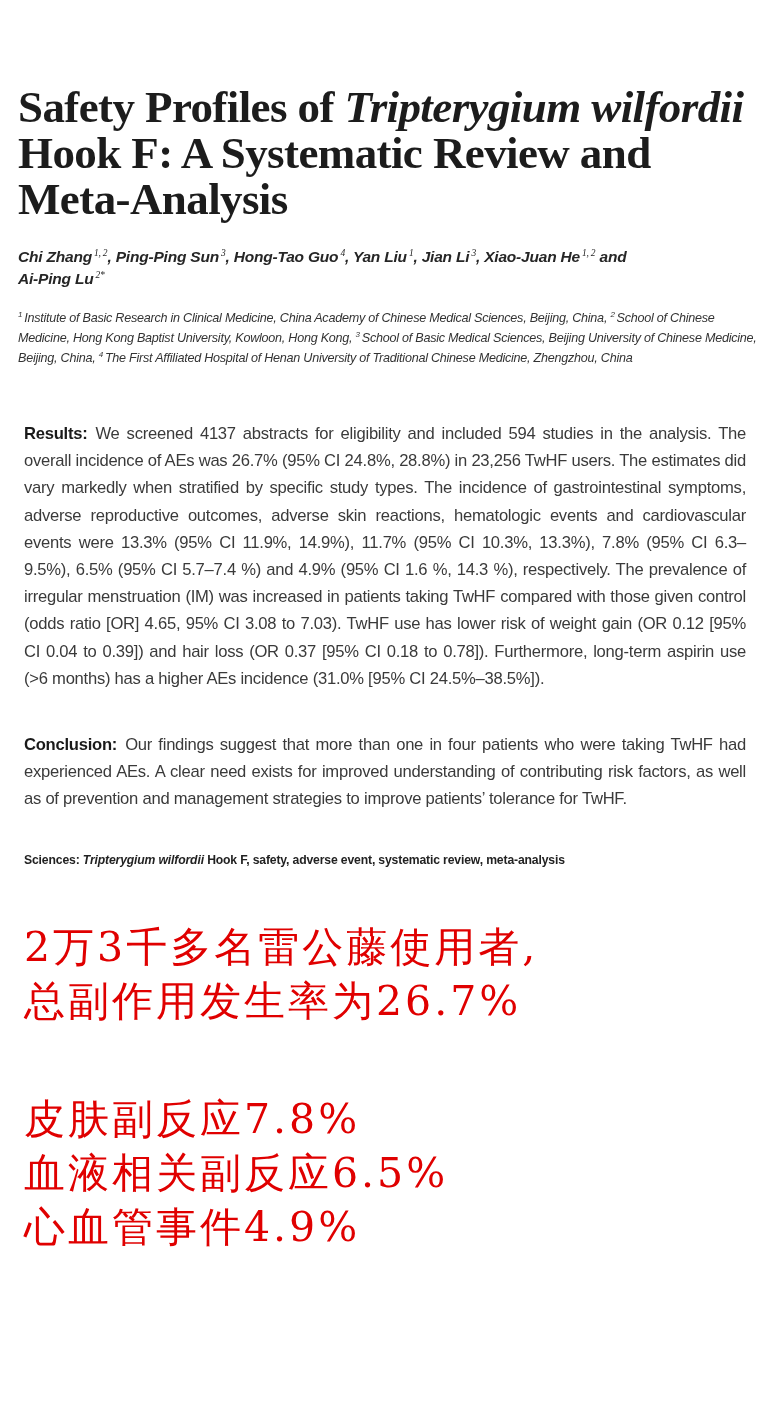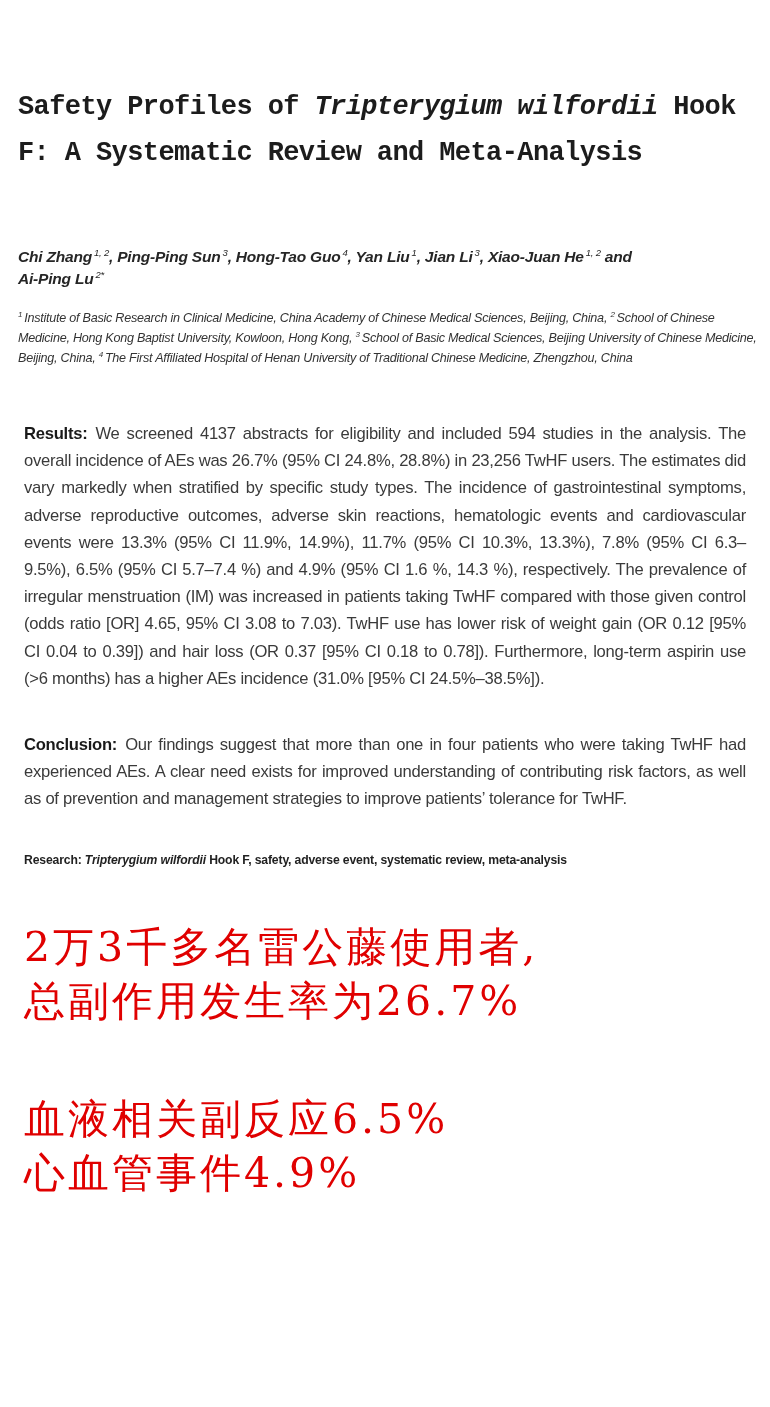--- a/index.html
+++ b/index.html
@@ -1,32 +1,32 @@
 <!DOCTYPE html>
 <html><head>
   <meta charset="utf-8">
   <style>
     * { box-sizing: border-box; margin: 0; padding: 0; }
     html, body { width: 770px; height: 1407px; background: #ffffff; overflow: hidden; }
     body { position: relative; font-family: "Liberation Sans", sans-serif; color: #1a1a1a; }
 
     .title {
       position: absolute; left: 18px; top: 84px; width: 740px;
-      font-family: Liberation Mono, monospace;
-      font-weight: bold; font-size: 27px; line-height: 46px;
+      font-family: Liberation Serif, serif;
+      font-weight: bold; font-size: 45px; line-height: 46px;
       color: #1c1c1c; letter-spacing: -0.6px;
     }
     .title em { font-style: italic; }
 
     .authors {
       position: absolute; left: 18px; top: 246px; width: 740px;
       font-style: italic; font-weight: bold; font-size: 15.5px; line-height: 22px;
       color: #262626; letter-spacing: -0.2px;
     }
-    .authors sup { font-size: 9.5px; font-weight: normal; vertical-align: 6px; line-height: 0; margin-left: 2px; }
+    .authors sup { font-size: 9.5px; font-weight: normal; vertical-align: 6px; line-height: 0; margin-left: 2px; font-family: Liberation Serif, serif; }
 
     .affiliations {
       position: absolute; left: 18px; top: 308px; width: 740px;
       font-style: italic; font-size: 12.6px; line-height: 20px; color: #333;
       letter-spacing: -0.25px;
     }
     .affiliations sup { font-size: 8px; vertical-align: 5px; line-height: 0; margin-right: 2px; }
 
     .abstract {
       position: absolute; left: 24px; width: 722px;
@@ -80,25 +80,26 @@
 
 <div class="abstract results">
   <span class="label">Results:</span><span>We screened 4137 abstracts for eligibility and included 594 studies in the analysis. The overall incidence of AEs was 26.7% (95% CI 24.8%, 28.8%) in 23,256 TwHF users. The estimates did vary markedly when stratified by specific study types. The incidence of gastrointestinal symptoms, adverse reproductive outcomes, adverse skin reactions, hematologic events and cardiovascular events were 13.3% (95% CI 11.9%, 14.9%), 11.7% (95% CI 10.3%, 13.3%), 7.8% (95% CI 6.3–9.5%), 6.5% (95% CI 5.7–7.4 %) and 4.9% (95% CI 1.6 %, 14.3 %), respectively. The prevalence of irregular menstruation (IM) was increased in patients taking TwHF compared with those given control (odds ratio [OR] 4.65, 95% CI 3.08 to 7.03). TwHF use has lower risk of weight gain (OR 0.12 [95% CI 0.04 to 0.39]) and hair loss (OR 0.37 [95% CI 0.18 to 0.78]). Furthermore, long-term aspirin use (&gt;6 months) has a higher AEs incidence (31.0% [95% CI 24.5%–38.5%]).</span>
 </div>
 
 <div class="abstract conclusion">
   <span class="label">Conclusion:</span><span>Our findings suggest that more than one in four patients who were taking TwHF had experienced AEs. A clear need exists for improved understanding of contributing risk factors, as well as of prevention and management strategies to improve patients’ tolerance for TwHF.</span>
 </div>
 
 <div class="keywords">
-  <span>Research:</span>
+  <span>Sciences:</span>
   <em>Tripterygium wilfordii</em><span> Hook F, safety, adverse event, systematic review, meta-analysis</span>
 </div>
 
 <div class="cn cn-summary">
   <div>2万3千多名雷公藤使用者,</div>
   <div>总副作用发生率为26.7%</div>
 </div>
 
 <div class="cn cn-list">
+  <span class="row">皮肤副反应7.8%</span>
   <span class="row">血液相关副反应6.5%</span>
   <span class="row">心血管事件4.9%</span>
 </div>
 
 </body></html>

